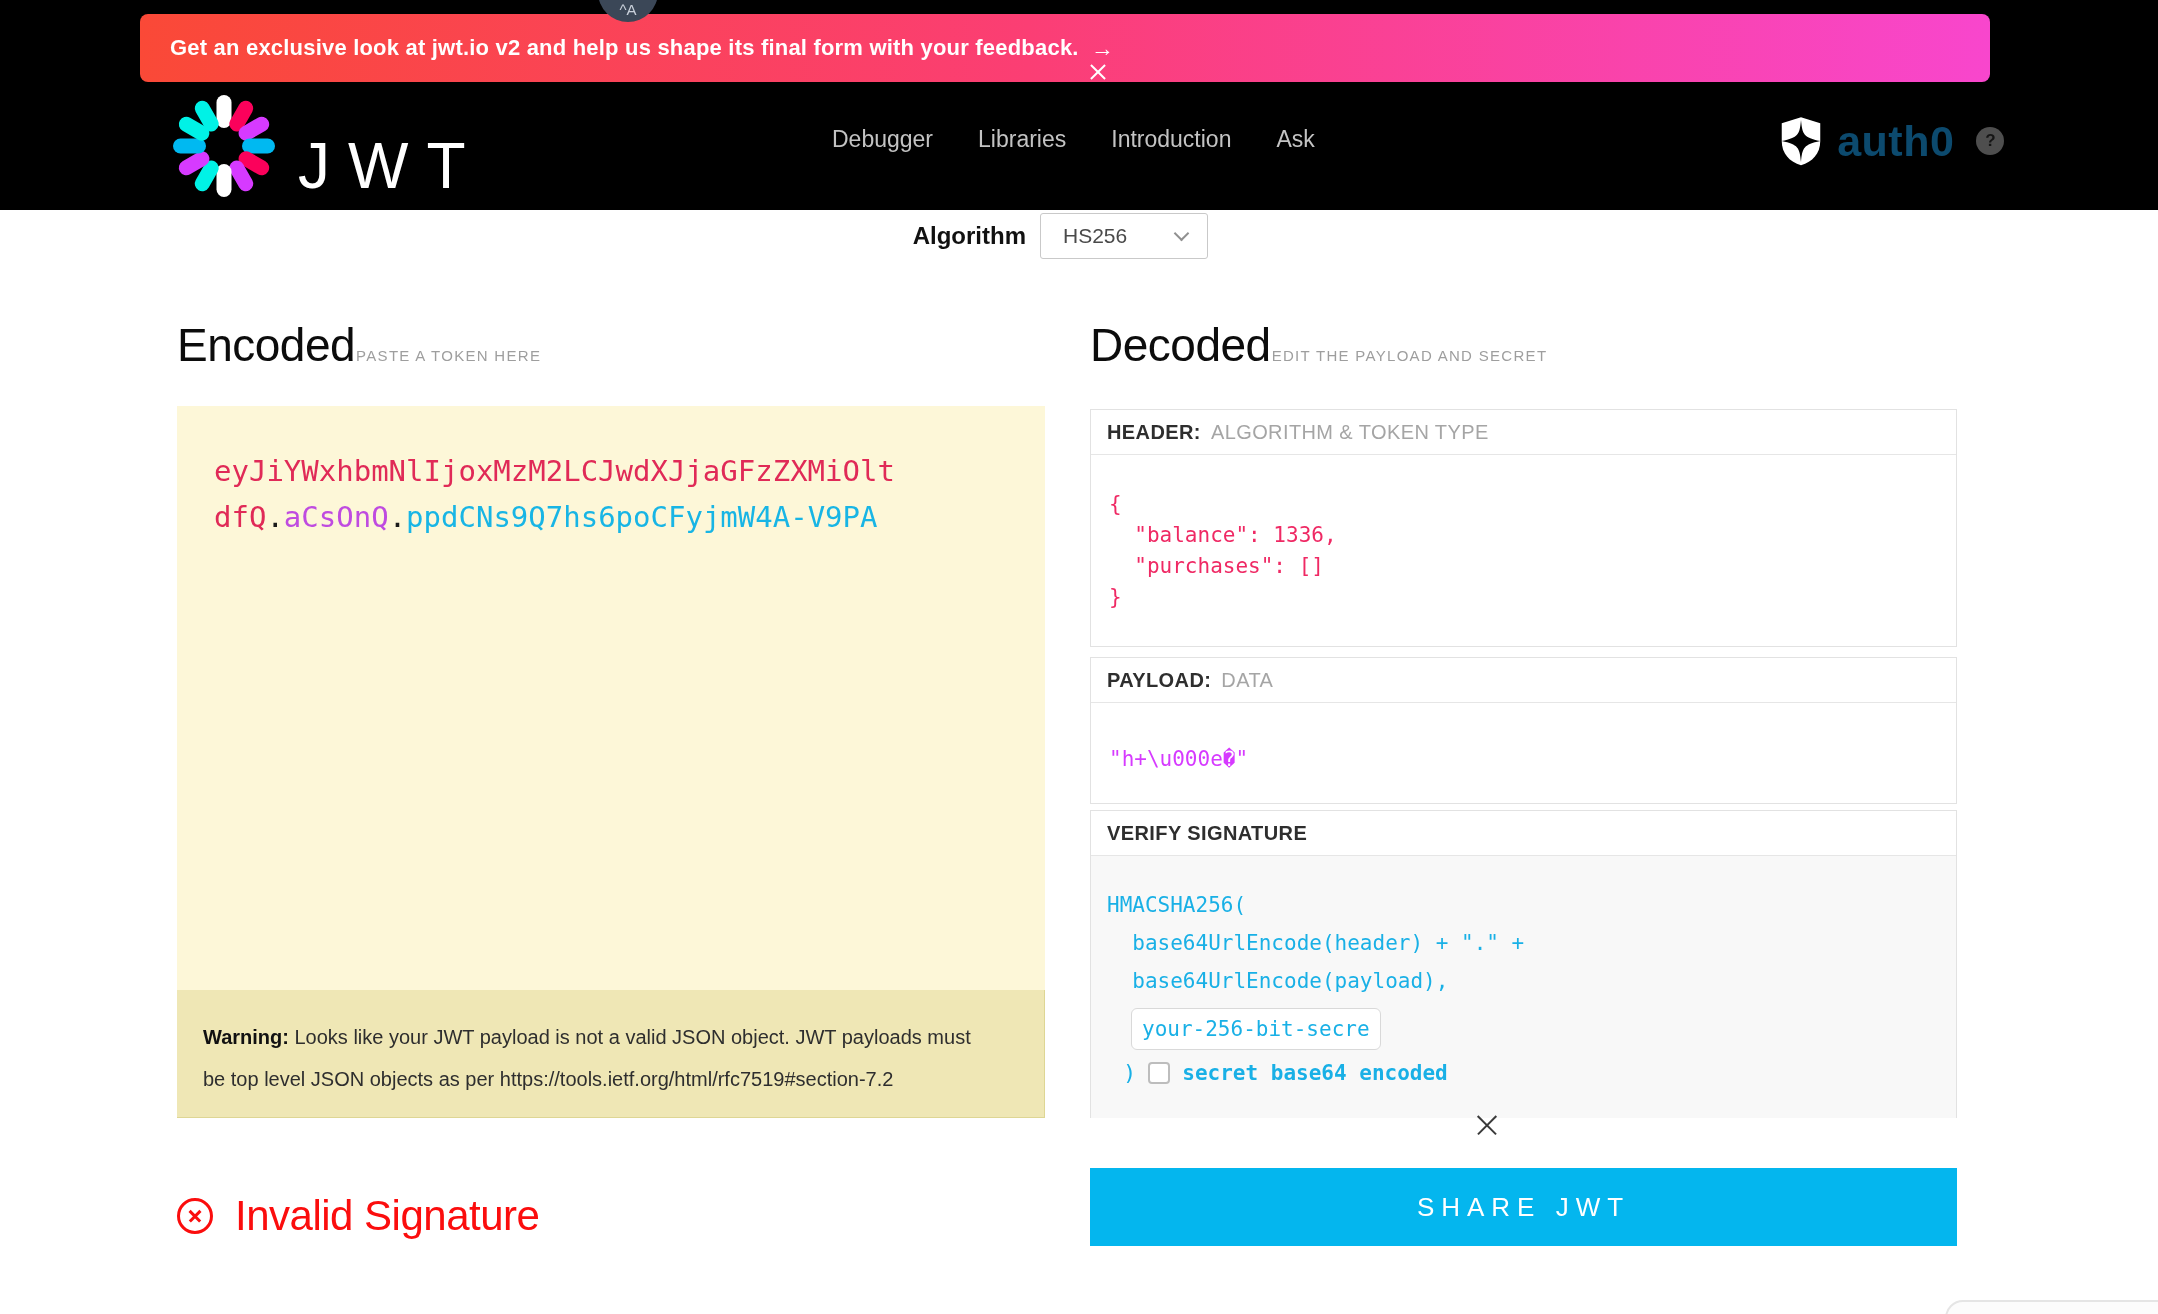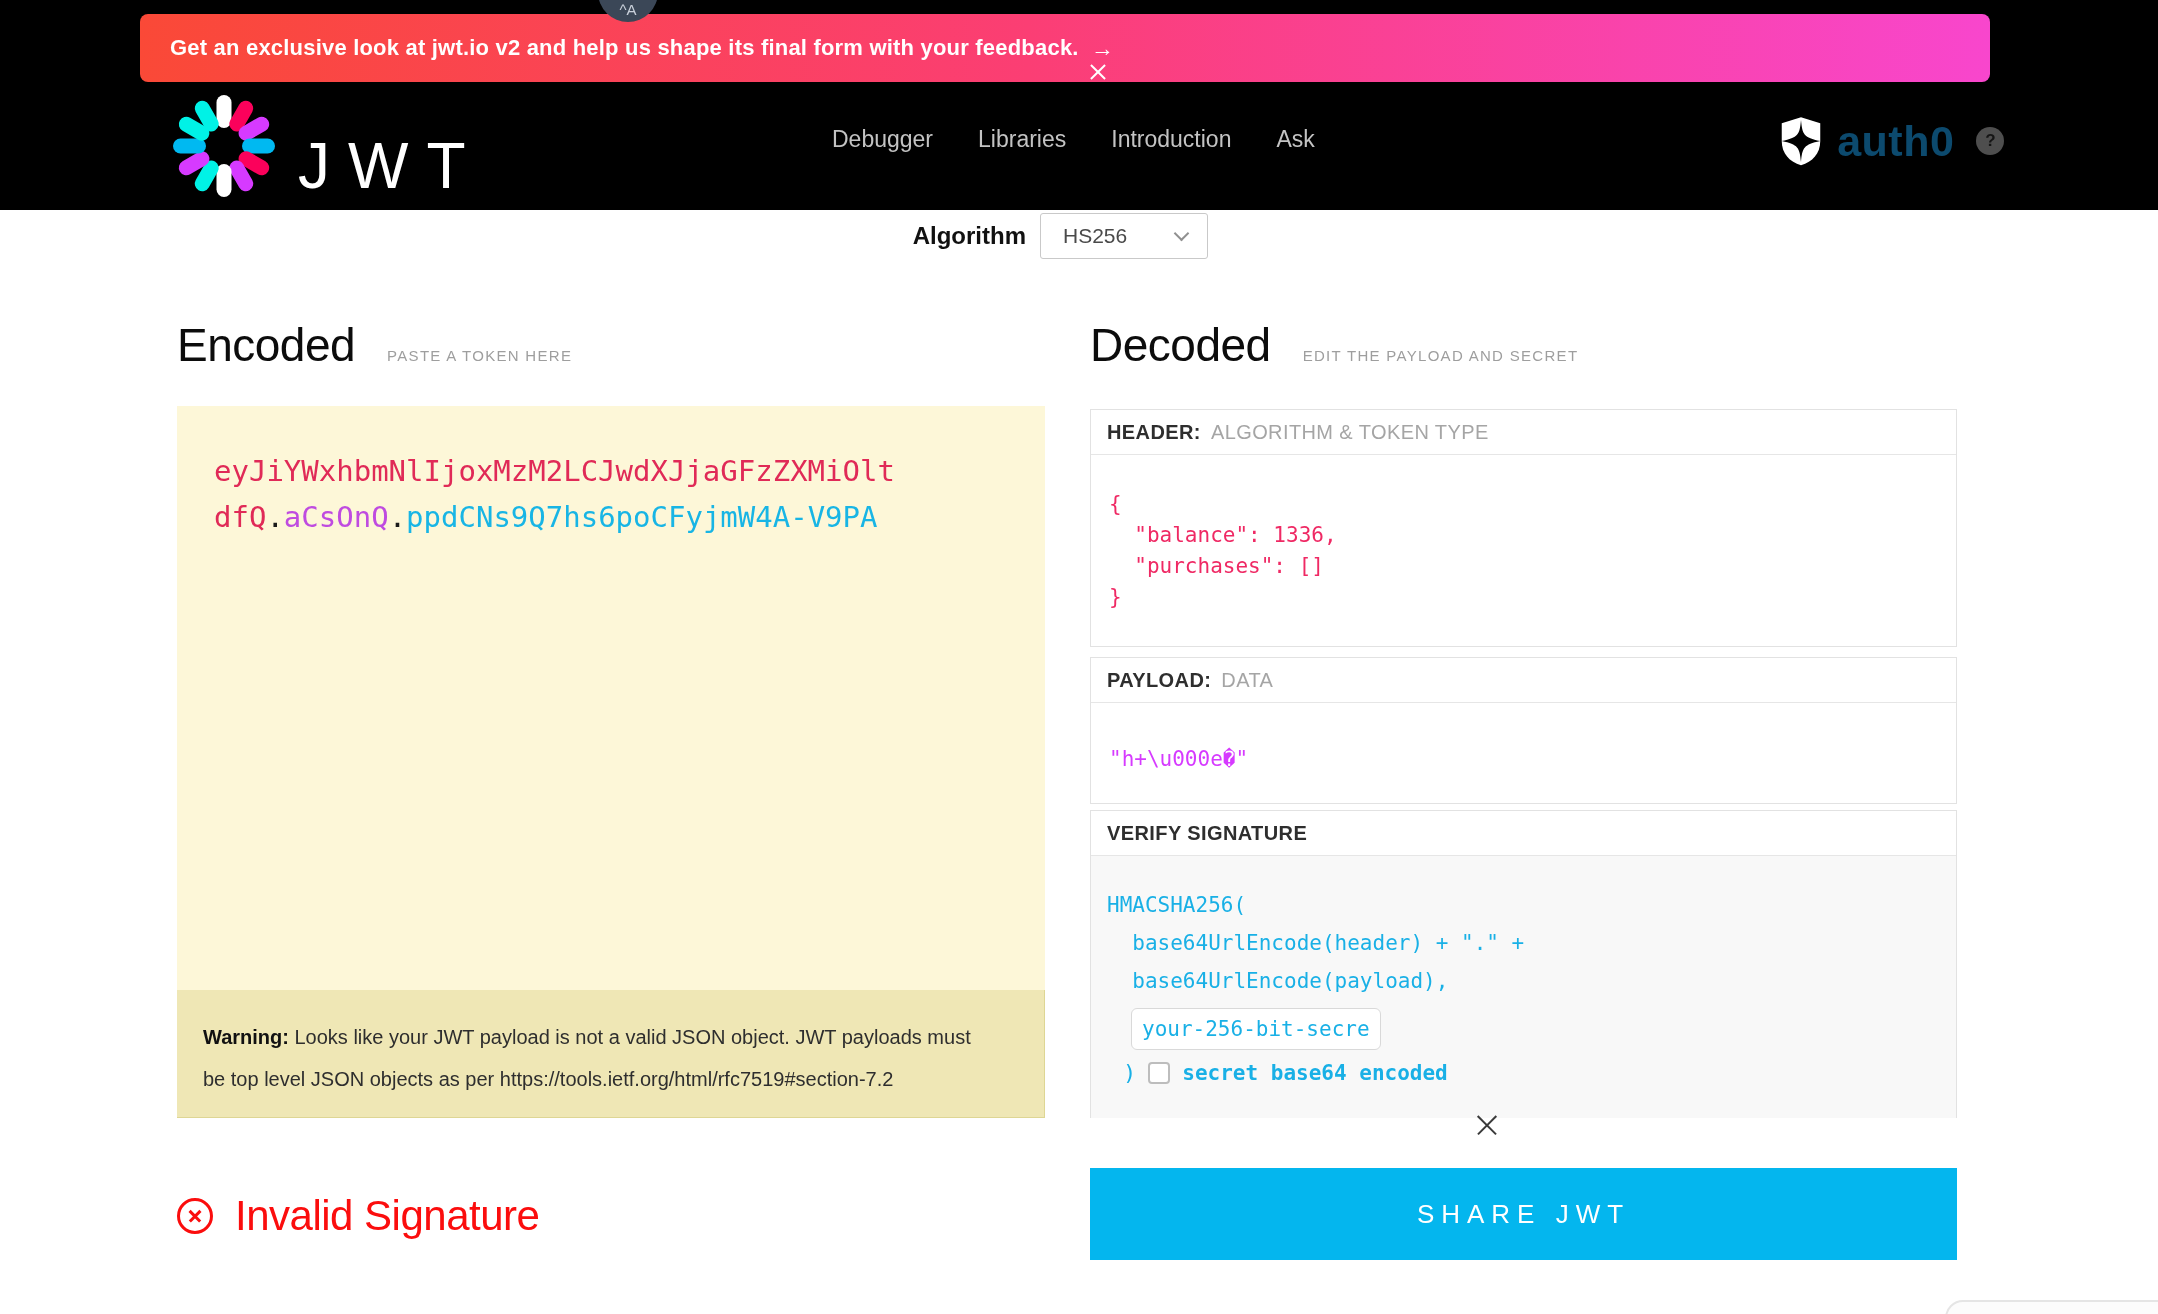--- a/index.html
+++ b/index.html
@@ -42,21 +42,21 @@
 
   
   .algo-label{position:absolute;left:906px;top:222px;width:120px;text-align:right;font-size:24px;font-weight:bold;color:#111}
   .algo-select{position:absolute;left:1040px;top:213px;width:168px;height:46px;border:1px solid #c9c9c9;
     border-radius:3px;background:#fff;display:flex;align-items:center;padding:0 0 0 22px;cursor:pointer}
   .algo-value{font-size:21px;color:#4a4a4a}
   .chev{position:absolute;right:20px;top:14px;width:11px;height:11px;border-right:2px solid #909090;
     border-bottom:2px solid #909090;transform:rotate(45deg)}
 
   
-  .col-title{position:absolute;display:flex;align-items:baseline;gap:32px}
+  .col-title{position:absolute;display:flex;align-items:baseline;gap:1px}
   .col-title .big{font-size:46px;color:#0c0c0c;font-weight:500;letter-spacing:-.5px}
   .col-title .sub{font-size:15px;color:#9e9e9e;letter-spacing:1.3px}
 
   
   .token-box{position:absolute;left:177px;top:406px;width:868px;height:584px;background:var(--token_box_bg);
     padding:42px 40px 0 37px;cursor:text}
   .token-line{font-family:"DejaVu Sans Mono",monospace;font-size:29px;line-height:46px;white-space:pre;word-break:break-all}
   .tk-h{color:var(--token_header)} .tk-p{color:var(--token_payload)} .tk-s{color:var(--token_signature)} .tk-dot{color:#1b1b1b}
   .warning-box{position:absolute;left:177px;top:990px;width:868px;height:128px;background:var(--warning_bg);
     border-right:1px solid #ded694;border-bottom:1px solid #ded694;padding:26px 52px 0 26px;
@@ -78,21 +78,21 @@
   .secret-input{display:block;margin:8px 0 0 24px;width:250px;height:42px;border:1px solid #d9d9d9;border-radius:6px;
     font-family:"DejaVu Sans Mono",monospace;font-size:21px;color:var(--code_cyan);padding:0 10px;background:#fff;outline:none}
   .check-row{display:flex;align-items:center;gap:12px;margin:10px 0 0 16px}
   .paren{font-family:"DejaVu Sans Mono",monospace;font-size:22px;color:var(--code_cyan)}
   .checkbox{width:22px;height:22px;border:2px solid #bdbdbd;border-radius:4px;background:#fff;cursor:pointer;flex:0 0 auto}
   .check-label{font-family:"DejaVu Sans Mono",monospace;font-size:21px;font-weight:bold;color:var(--code_cyan);cursor:pointer}
 
   .divider-x{position:absolute;left:1474px;top:1112px;width:26px;height:26px;color:#3a3a3a;cursor:pointer}
   .divider-x::before,.divider-x::after{height:1.6px}
 
-  .share-btn{position:absolute;left:1090px;top:1168px;width:867px;height:92px;background:var(--button_cyan);
+  .share-btn{position:absolute;left:1090px;top:1168px;width:867px;height:78px;background:var(--button_cyan);
     border:none;color:#fff;font-family:"Liberation Sans",sans-serif;font-size:26px;font-weight:500;
     letter-spacing:7px;cursor:pointer}
 
   .status{position:absolute;left:177px;top:1192px;display:flex;align-items:center;gap:22px;color:var(--error_red)}
   .err-circle{width:36px;height:36px;border:3px solid var(--error_red);border-radius:50%;
     display:flex;align-items:center;justify-content:center;flex:0 0 auto}
   .err-x{width:15px;height:15px;color:var(--error_red)}
   .err-x::before,.err-x::after{height:2.6px}
   .status-text{font-size:42px;letter-spacing:-.5px}
 

